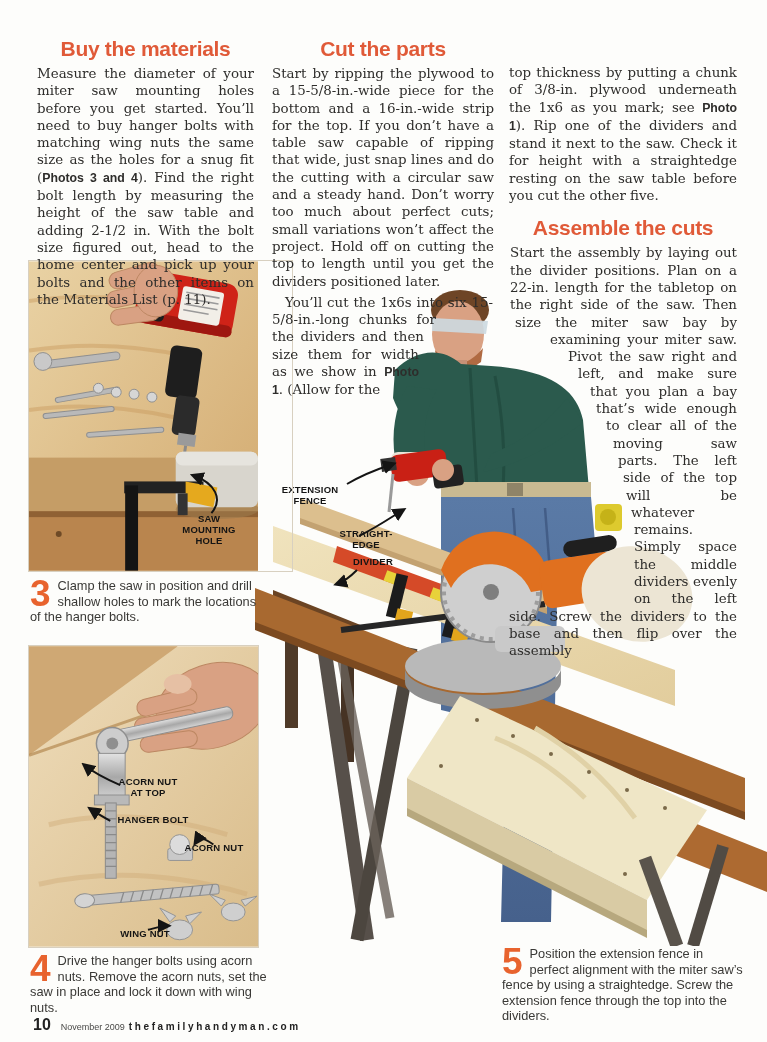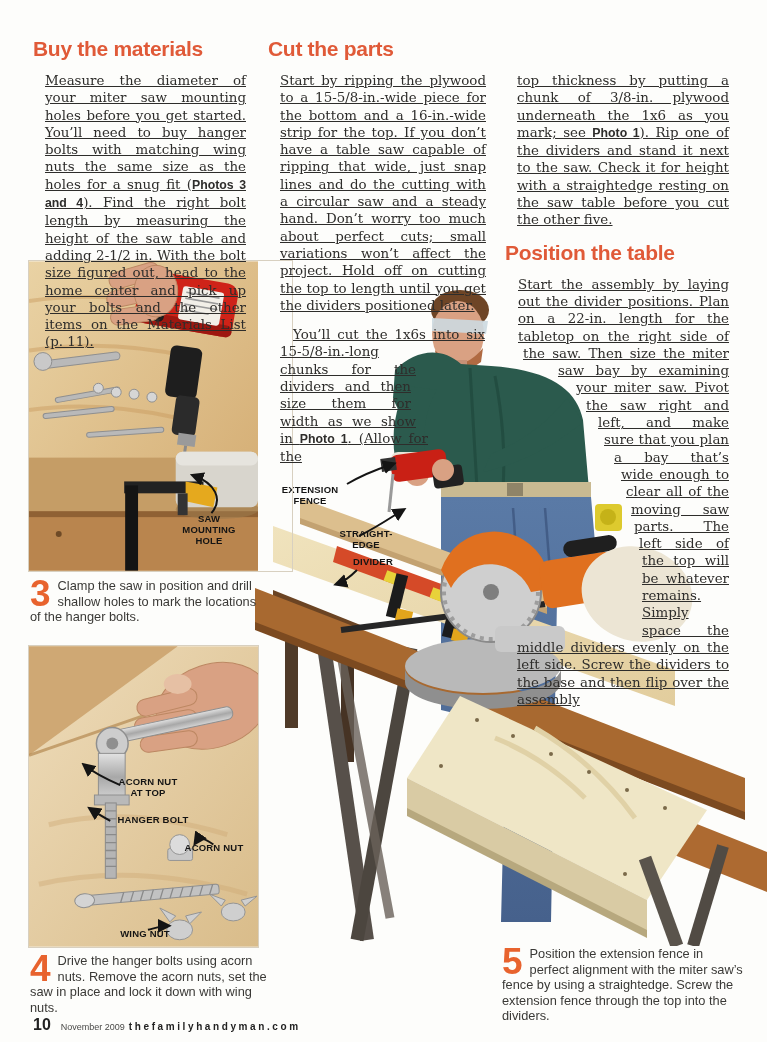--- a/index.html
+++ b/index.html
@@ -1,22 +1,22 @@
 <!DOCTYPE html>
 <html><head>
 <meta charset="utf-8">
 <style>
   html,body{margin:0;padding:0;background:#9a9a9a;}
   .page{position:relative;width:767px;height:1042px;background:#fdfdfb;overflow:hidden;
         font-family:"DejaVu Serif", serif;color:#2e2d2b;}
   
   .col{position:absolute;z-index:3;}
   .h-orange{font-family:"Liberation Sans", sans-serif;font-weight:bold;font-size:21px;
-            letter-spacing:-.3px;color:#e05a38;margin:0 0 5px 0;line-height:22px;}
-  p.body{font-size:13.4px;line-height:17.3px;text-align:justify;margin:12px;hyphens:none;text-decoration:underline;}
+            letter-spacing:-.3px;color:#e05a38;margin:0 0 5px 0;line-height:22px;text-align:center;}
+  p.body{font-size:13.4px;line-height:17.3px;text-align:justify;margin:4px;hyphens:none;}
   .bref{font-family:"Liberation Sans", sans-serif;font-weight:bold;font-size:12.3px;}
   .indent{text-indent:13px;}
   .lad-r{display:block;float:right;clear:right;}
   .lad-l{display:block;float:left;clear:left;}
   
   .photo{position:absolute;z-index:1;}
   .photo svg{display:block;}
   .plabel{position:absolute;font-family:"Liberation Sans", sans-serif;font-weight:bold;
           font-size:9.5px;line-height:11px;color:#141414;white-space:pre-line;text-align:center;
           letter-spacing:.2px;z-index:4;}
@@ -156,21 +156,21 @@
   </div>
 
   <div class="col" style="left:268px;top:38px;width:230px;">
     <h2 class="h-orange">Cut the parts</h2>
     <p class="body"><span>Start by ripping the plywood to a 15-5/8-in.-wide piece for the bottom and a 16-in.-wide strip for the top. If you don’t have a table saw capable of ripping that wide, just snap lines and do the cutting with a circular saw and a steady hand. Don’t worry too much about perfect cuts; small variations won’t affect the project. Hold off on cutting the top to length until you get the dividers positioned later.</span></p>
     <p class="body indent"><span class="lad-r" style="width:1px;height:18px;"></span><span class="lad-r" style="width:58px;height:18px;"></span><span class="lad-r" style="width:70px;height:18px;"></span><span class="lad-r" style="width:75px;height:18px;"></span><span class="lad-r" style="width:70px;height:18px;"></span><span class="lad-r" style="width:58px;height:36px;"></span><span>You’ll cut the 1x6s into six 15-5/8-in.-long chunks for the dividers and then size them for width as we show in </span><span class="bref">Photo 1</span><span>. (Allow for the</span></p>
   </div>
 
   <div class="col" style="left:505px;top:60px;width:236px;">
     <p class="body"><span>top thickness by putting a chunk of 3/8-in. plywood underneath the 1x6 as you mark; see </span><span class="bref">Photo 1</span><span>). Rip one of the dividers and stand it next to the saw. Check it for height with a straightedge resting on the saw table before you cut the other five.</span></p>
-    <h2 class="h-orange" style="margin-top:13px;">Position the table</h2>
+    <h2 class="h-orange" style="margin-top:13px;">Assemble the cuts</h2>
     <p class="body"><span class="lad-l" style="width:1px;height:72px;"></span><span class="lad-l" style="width:6px;height:18px;"></span><span class="lad-l" style="width:41px;height:18px;"></span><span class="lad-l" style="width:59px;height:18px;"></span><span class="lad-l" style="width:69px;height:18px;"></span><span class="lad-l" style="width:81px;height:18px;"></span><span class="lad-l" style="width:87px;height:18px;"></span><span class="lad-l" style="width:97px;height:18px;"></span><span class="lad-l" style="width:104px;height:18px;"></span><span class="lad-l" style="width:109px;height:18px;"></span><span class="lad-l" style="width:114px;height:18px;"></span><span class="lad-l" style="width:117px;height:18px;"></span><span class="lad-l" style="width:122px;height:18px;"></span><span class="lad-l" style="width:125px;height:18px;"></span><span class="lad-l" style="width:121px;height:18px;"></span><span class="lad-l" style="width:125px;height:36px;"></span><span>Start the assembly by laying out the divider positions. Plan on a 22-in. length for the tabletop on the right side of the saw. Then size the miter saw bay by examining your miter saw. Pivot the saw right and left, and make sure that you plan a bay that’s wide enough to clear all of the moving saw parts. The left side of the top will be whatever remains. Simply space the middle dividers evenly on the left side. Screw the dividers to the base and then flip over the assembly</span></p>
   </div>
 
   <div class="photo" style="left:28px;top:260px;width:265px;height:312px;border:1px solid #d8d0c0;box-sizing:border-box;">
     <svg viewBox="0 0 231 312" width="229" height="310">
       <defs>
         <marker id="ah3" markerWidth="7" markerHeight="7" refX="5" refY="3.5" orient="auto">
           <polygon points="0,0 7,3.5 0,7" fill="#141414"></polygon>
         </marker>
         <linearGradient id="ply3" x1="0" y1="0" x2="1" y2="1">

